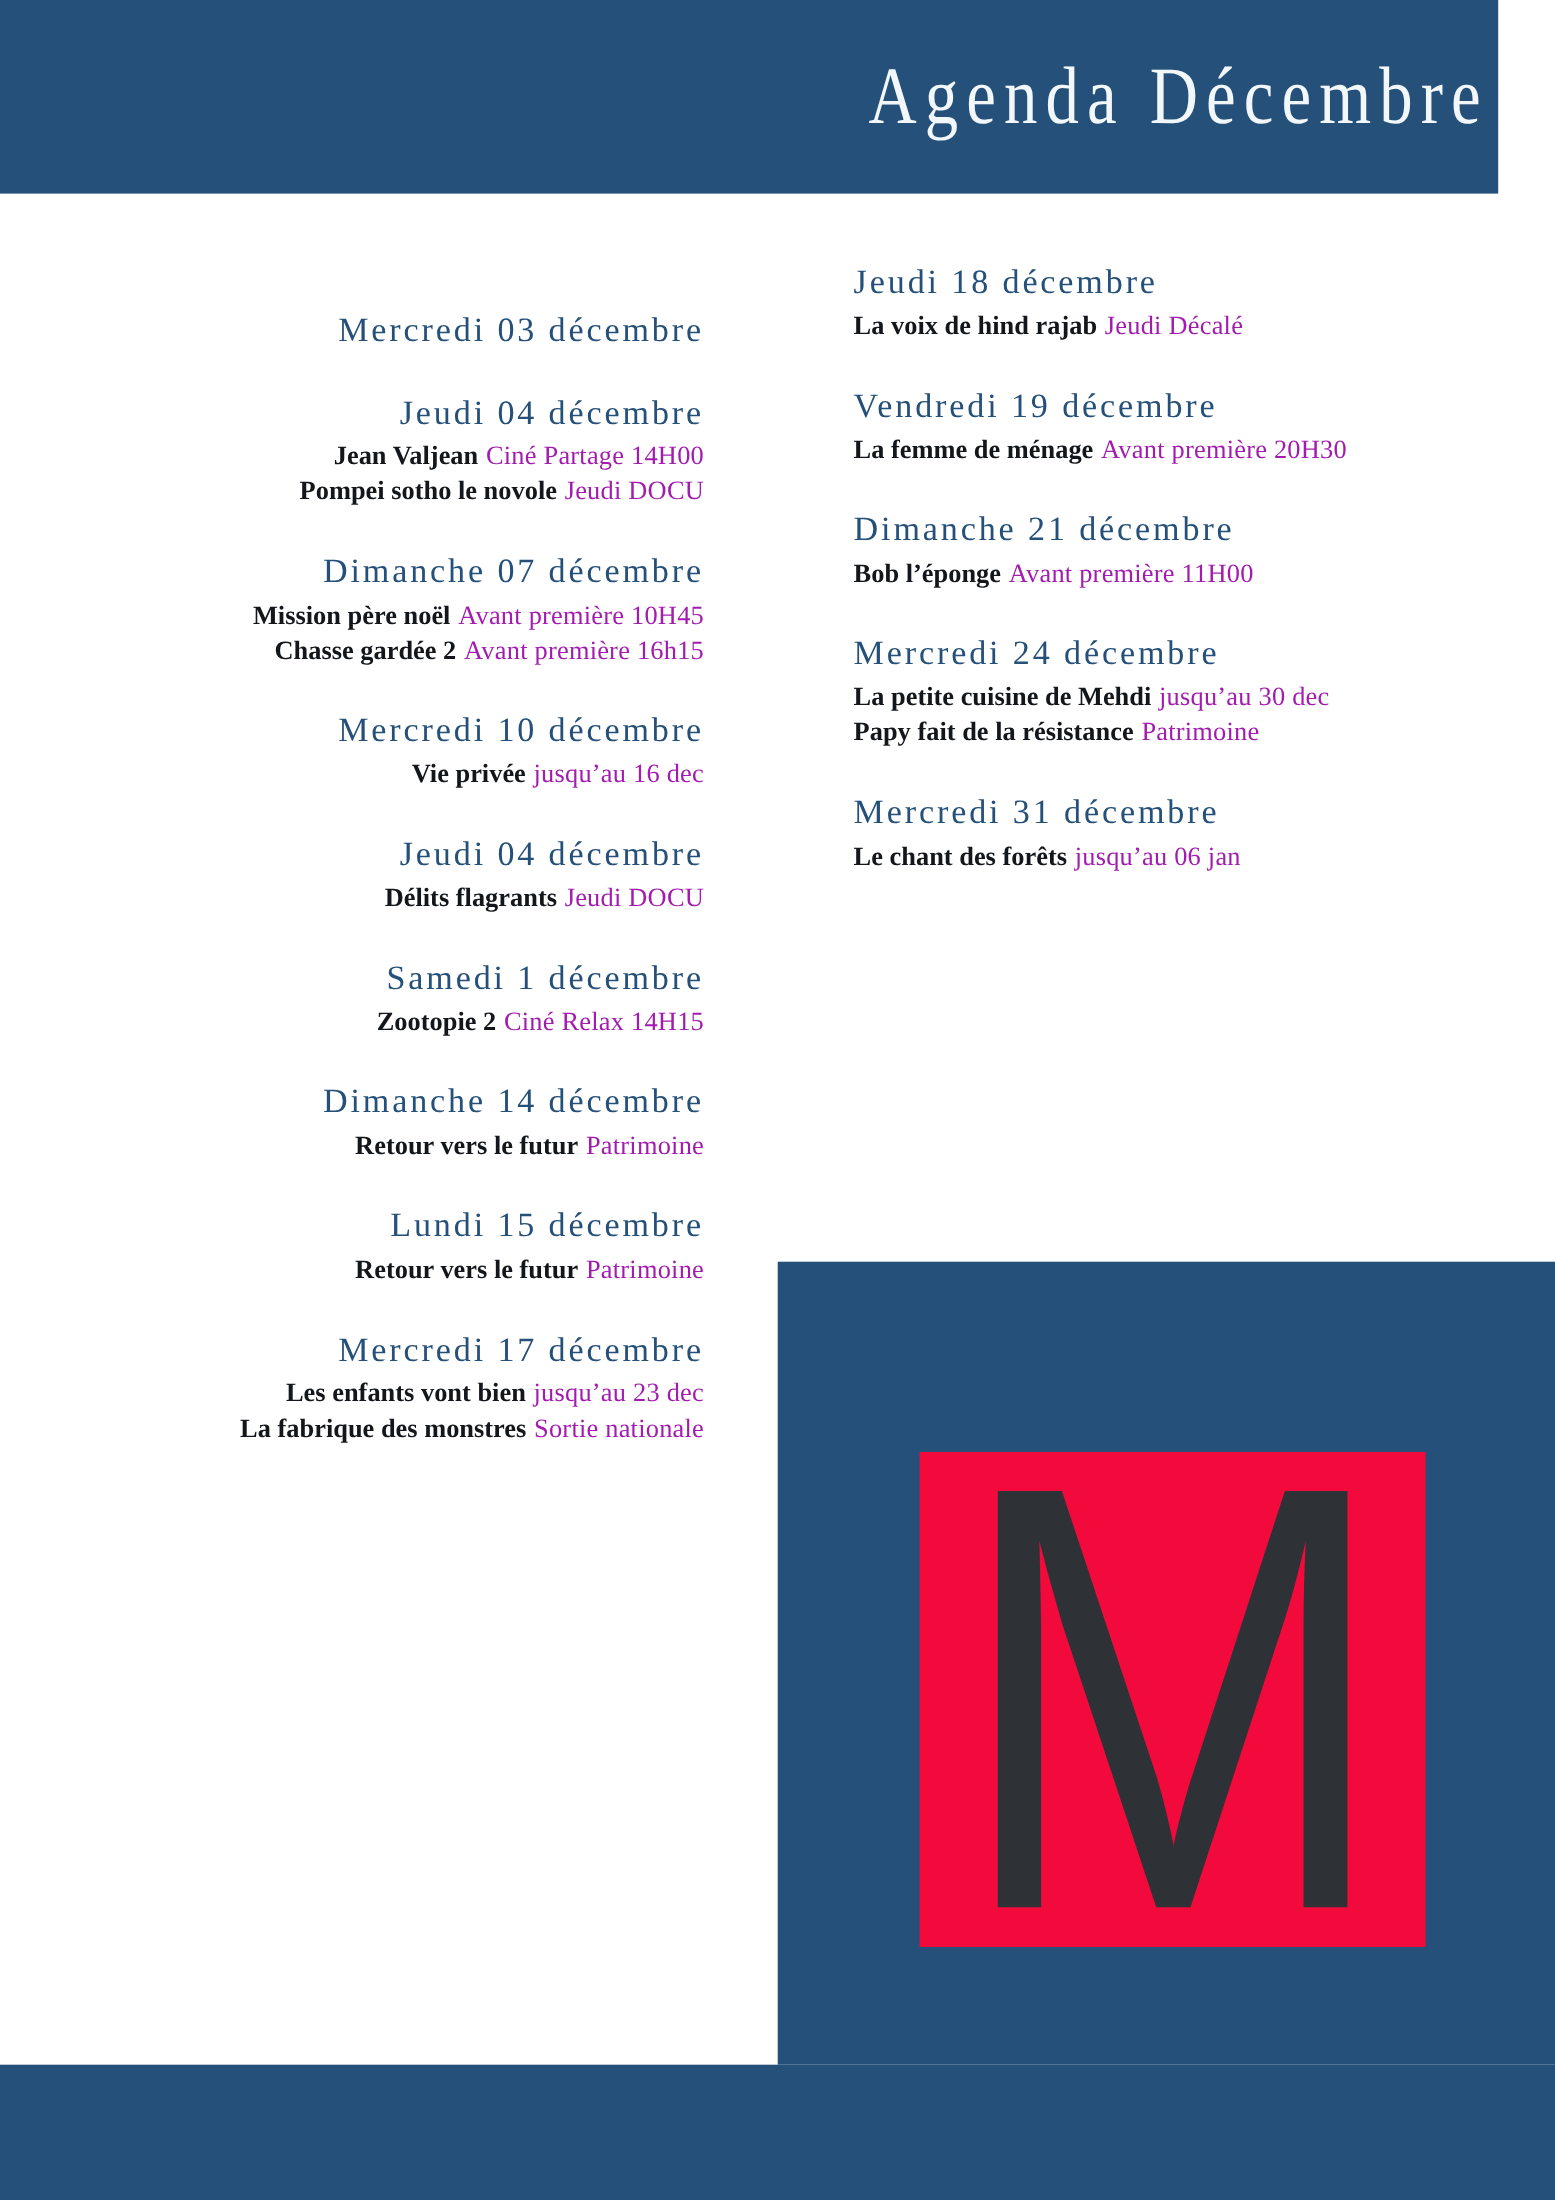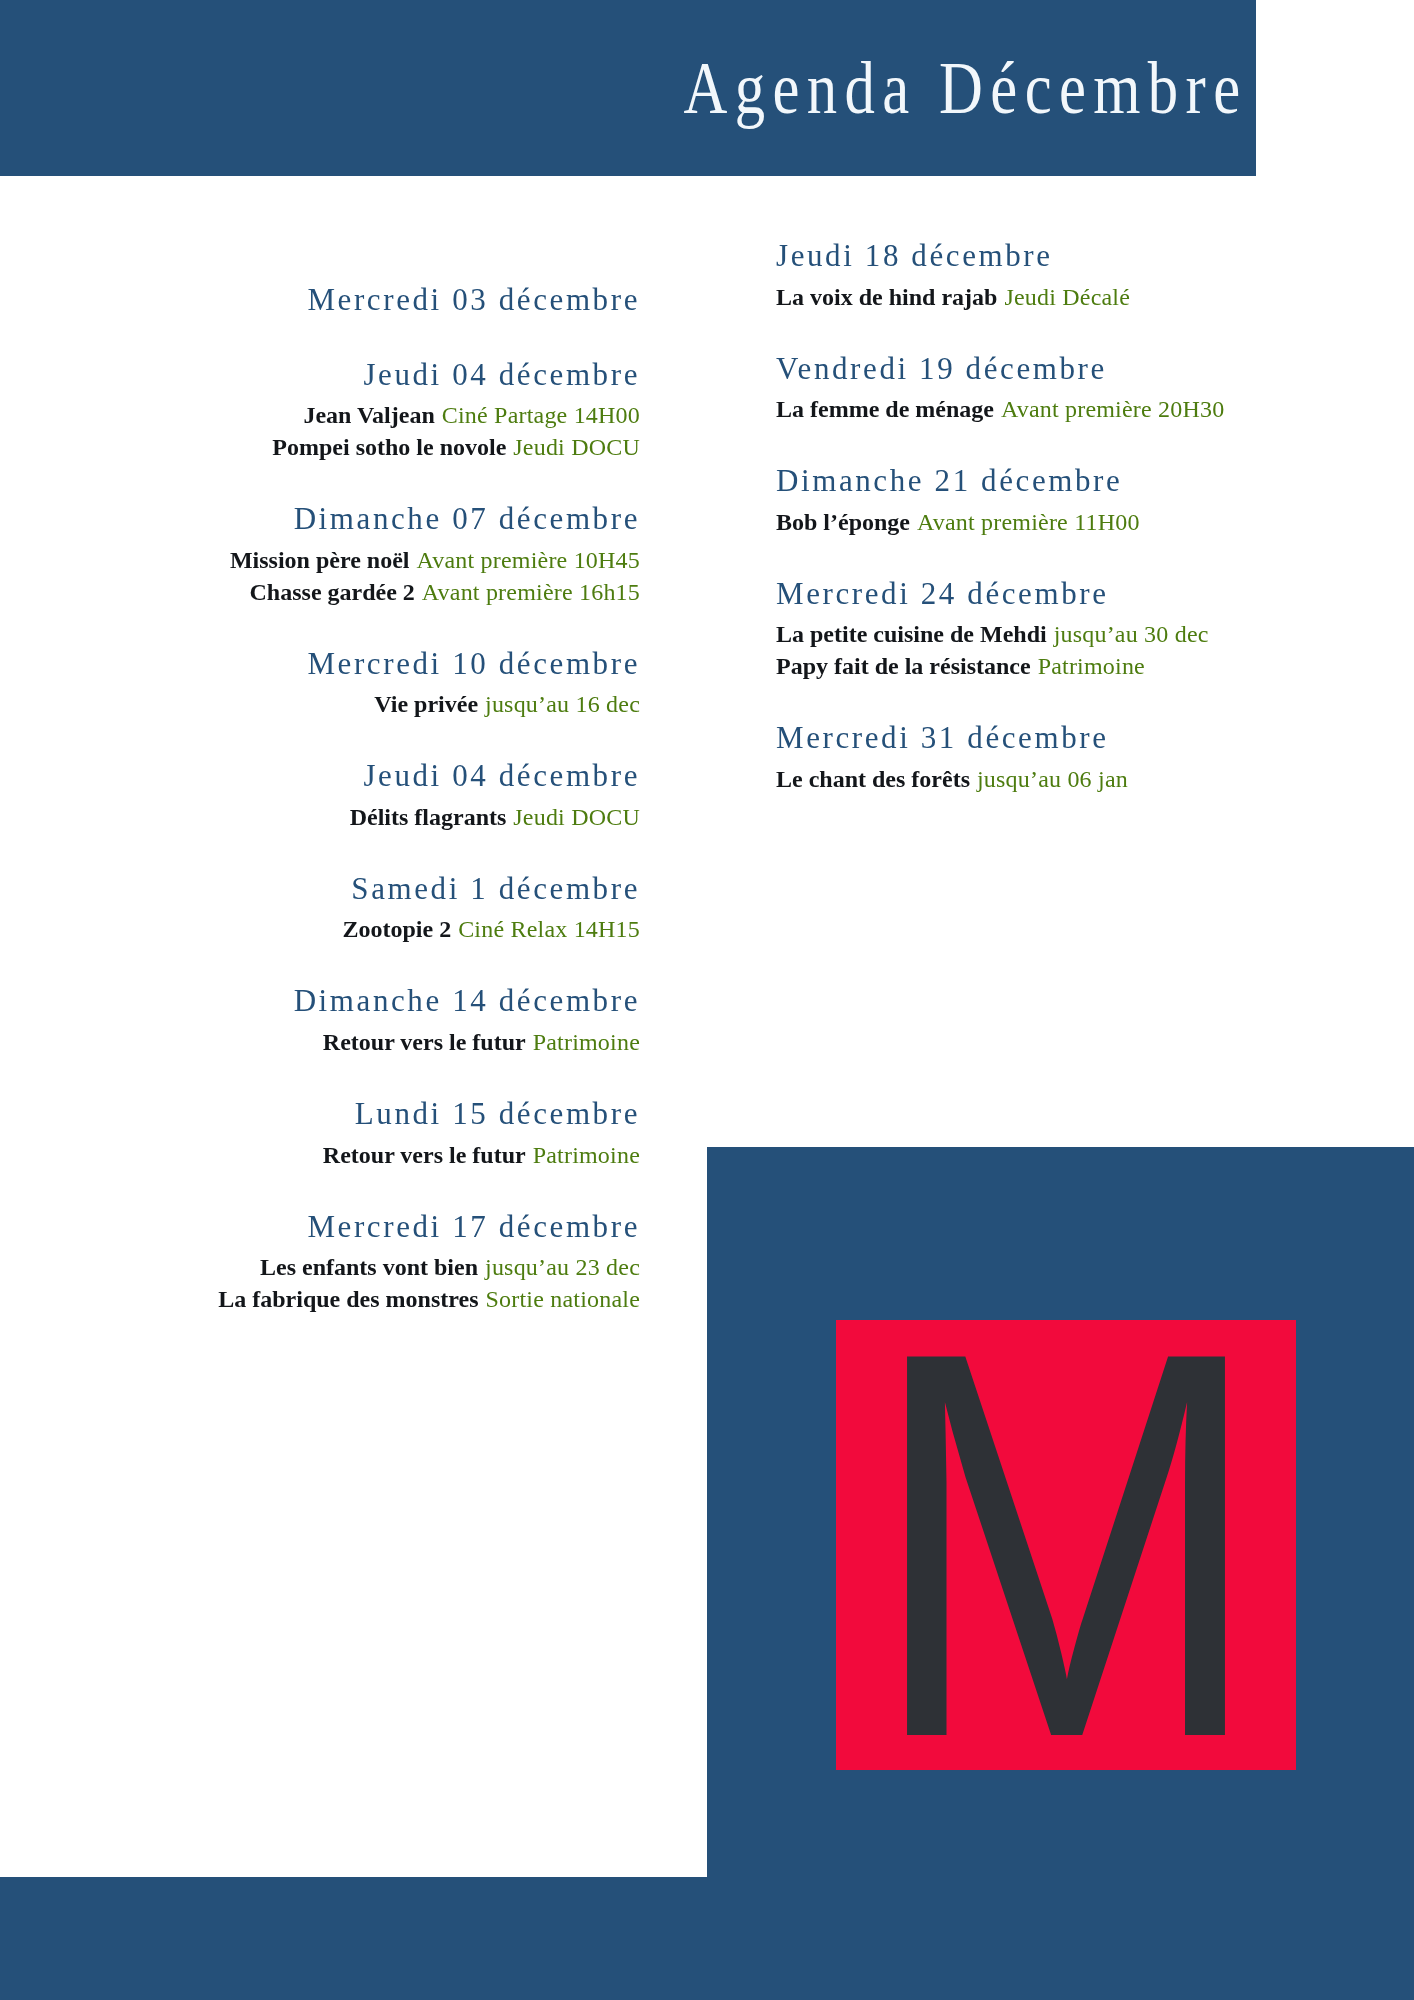--- a/index.html
+++ b/index.html
@@ -21,21 +21,21 @@
     position: absolute;
     inset: 0;
     background: #ffffff;
   }
 
   
   .header-band {
     position: absolute;
     left: 0;
     top: 0;
-    width: 1256px;
+    width: 1362px;
     height: 176px;
     background: #255079;
     box-sizing: border-box;
     display: flex;
     align-items: center;
     justify-content: flex-end;
   }
   .header-title {
     color: #f2f7fb;
     font-family: "Liberation Serif", "DejaVu Serif", serif;
@@ -129,21 +129,21 @@
     line-height: 1.33;
     margin: 0;
     white-space: nowrap;
     color: #8a8a8a;
   }
   .event-title {
     color: #13161a;
     font-weight: 700;
   }
   .event-detail {
-    color: #4d7c0f;
+    color: #a21caf;
     font-weight: 400;
     letter-spacing: 0.2px;
   }
   .event-title + .event-detail { margin-left: 7px; }
 </style>
 </head>
 <body>
 
 <div class="poster">
 

